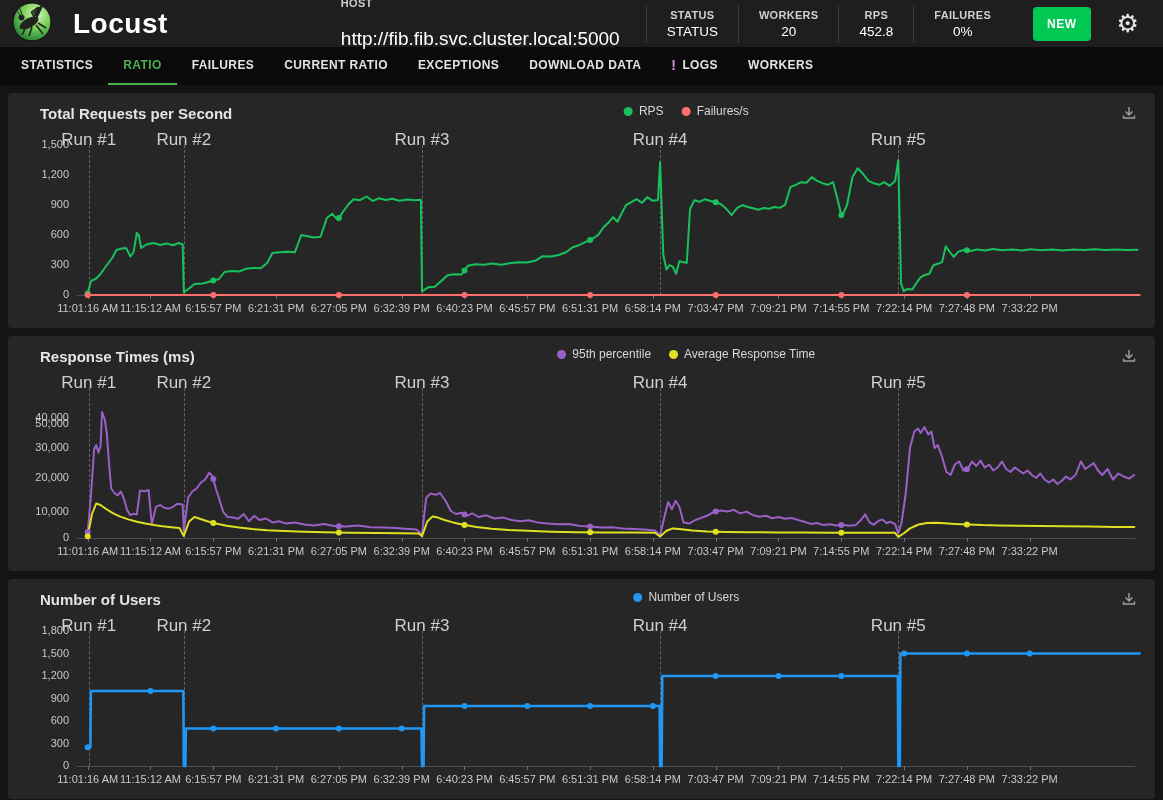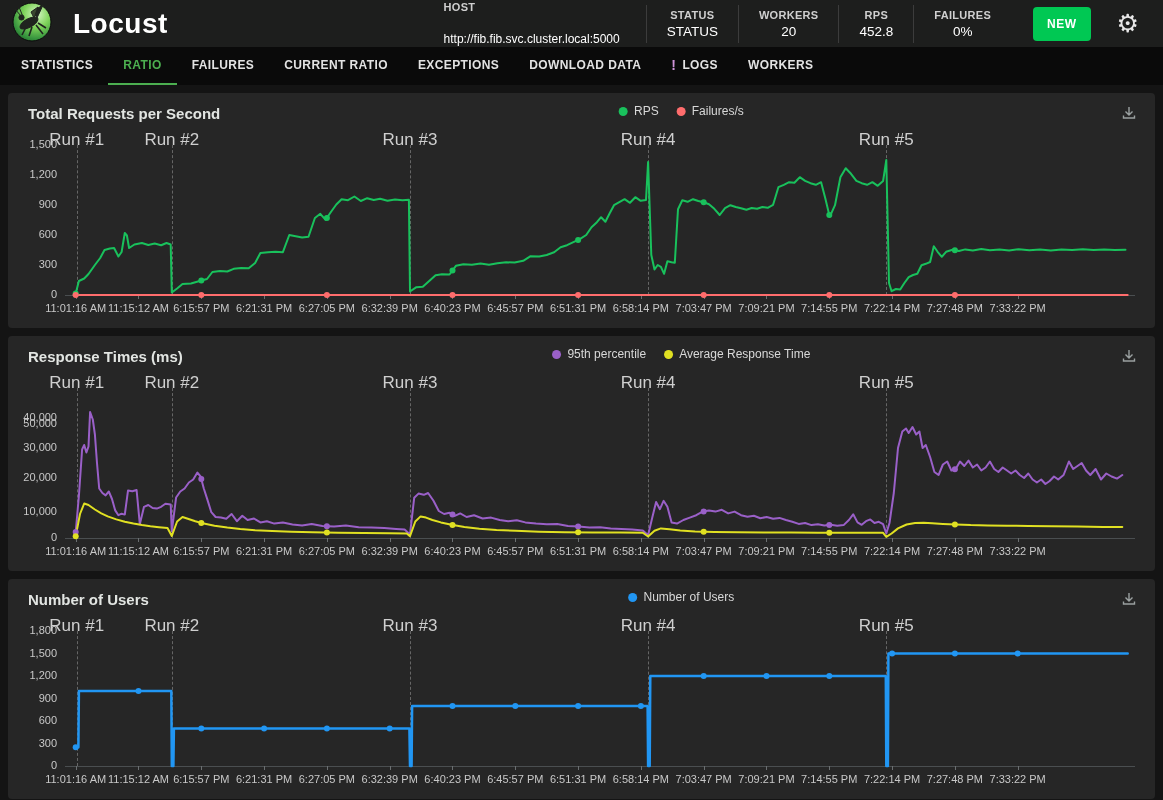--- a/index.html
+++ b/index.html
@@ -3,36 +3,36 @@
 <meta charset="utf-8">
 <style>
   html,body{margin:0;padding:0;background:#141414;width:1163px;height:800px;
     font-family:"Liberation Sans",sans-serif;overflow:hidden;color:#ddd;}
   
   header{height:47px;background:#1d1e1d;display:flex;align-items:center;padding:0 14px 0 12px;}
   .brand{display:flex;align-items:center;gap:21px;}
   .app-title{font-size:28px;font-weight:800;color:#fff;letter-spacing:.5px;}
   .host-block{margin-left:auto;padding:0 26px 0 0;}
   .blk-label{font-size:11px;font-weight:700;color:#cfcfcf;letter-spacing:.3px;}
-  .host-value{font-size:12px;color:#fff;margin-top:19px;white-space:nowrap;}
+  .host-value{font-size:19px;color:#fff;margin-top:19px;white-space:nowrap;}
   .stats{display:flex;align-items:stretch;}
   .stat-block{border-left:1px solid #3c3c3c;padding:4px 20px;text-align:center;}
   .stat-value{font-size:13.5px;color:#fff;margin-top:3px;}
   .new-btn{margin-left:22px;background:var(--accent,#00c853);color:#fff;border:none;border-radius:4px;
     font-family:inherit;font-size:12px;font-weight:700;padding:10px 14px;letter-spacing:.5px;cursor:pointer;}
   .gear{margin-left:26px;margin-right:10px;font-size:25px;color:#e8e8e8;cursor:pointer;line-height:1;}
   
   nav{height:38px;background:#0a0a0a;display:flex;align-items:stretch;padding:0 6px;}
   .tab{background:none;border:none;border-bottom:2px solid transparent;color:#e3e3e3;font-family:inherit;
     font-size:12px;font-weight:700;letter-spacing:.4px;padding:0 15px;cursor:pointer;display:flex;align-items:center;gap:6px;}
   .tab.active{color:var(--tab-active,#4caf50);border-bottom-color:var(--tab-active,#4caf50);}
   .tab-badge{color:var(--badge,#ce93d8);font-weight:800;font-size:14px;}
   
   main{padding:8px;}
-  .chart-panel{background:#262626;border-radius:4px;margin-bottom:8px;padding:8px 14px 4px 12px;}
+  .chart-panel{background:#262626;border-radius:4px;margin-bottom:8px;padding:8px 14px 4px 24px;}
   .chart-head{position:relative;height:28px;}
   .chart-title{margin:0;padding-left:8px;font-size:15px;font-weight:700;color:#e2e5e2;line-height:26px;}
   .legend{position:absolute;left:59%;top:3px;transform:translateX(-50%);display:flex;gap:18px;align-items:center;}
   .legend-item{display:flex;align-items:center;gap:6px;cursor:pointer;}
   .legend-dot{width:9px;height:9px;border-radius:50%;display:inline-block;}
   .legend-text{font-size:12px;color:#d8d8d8;white-space:nowrap;}
   .dl{position:absolute;right:2px;top:2px;background:none;border:none;cursor:pointer;padding:2px;}
   .chart-body{padding:16px 6px 28px 45px;}
   .plot{position:relative;border-bottom:1px solid #4a4e50;}
   .plot-svg{position:absolute;left:0;top:0;overflow:visible;}

